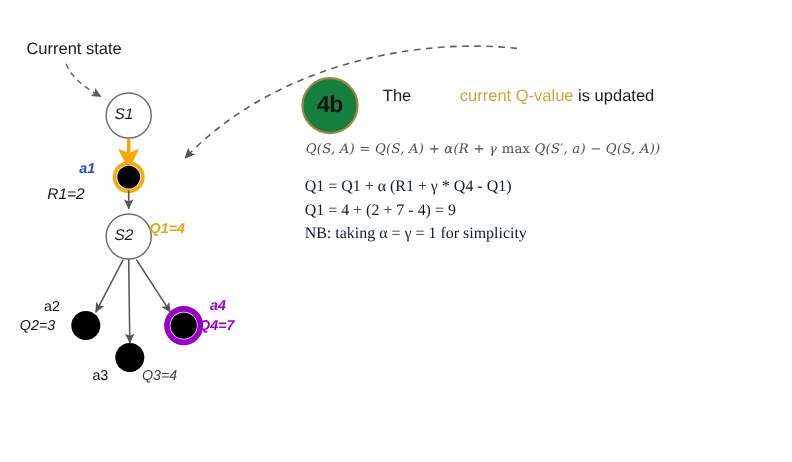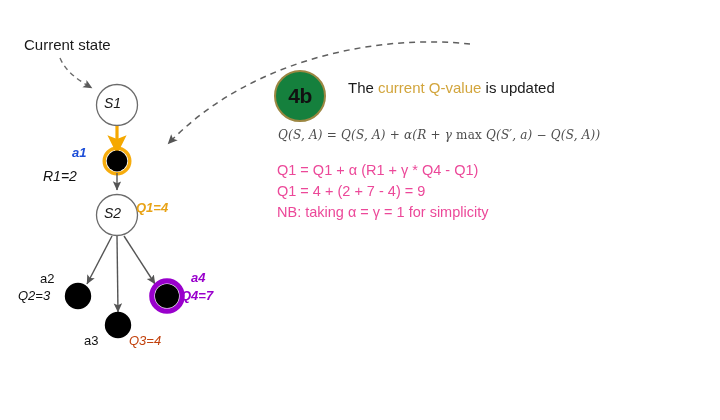--- a/index.html
+++ b/index.html
@@ -84,21 +84,21 @@
   .lbl-a3 {
     left: 84px; top: 333px;
     font-size: 13px;
     color: #111111;
     white-space: nowrap;
   }
   .lbl-q3 {
     left: 129px; top: 333px;
     font-size: 13px;
     font-style: italic;
-    color: #c2410c;
+    color: #404040;
     white-space: nowrap;
   }
   .lbl-a4 {
     left: 181px; top: 270px;
     font-size: 13px;
     font-style: italic;
     font-weight: bold;
     color: #9900CC;
     white-space: nowrap;
     margin-left: 10px;
@@ -129,41 +129,42 @@
     letter-spacing: -0.5px;
   }
 
   
   .caption {
     left: 348px; top: 79px;
     font-size: 15px;
     color: #1a1a1a;
     white-space: nowrap;
   }
-  .caption .hl { color: #D2A53C; }
+  .caption .hl { color: #D2A53C; margin-left: 40px; }
 
   
   .formula {
     left: 278px; top: 128px;
     font-family: "DejaVu Serif", "Liberation Serif", serif;
     font-size: 12px;
     font-style: italic;
     color: #4d4d4d;
     white-space: nowrap;
     letter-spacing: 0.2px;
   }
   .formula .up { font-style: normal; }
 
   
   .calc-lines {
     left: 277px; top: 160px;
     font-size: 14.5px;
     line-height: 21px;
-    color: #ec4899;
-    white-space: nowrap;
+    color: #0f172a;
+    white-space: nowrap;
+    font-family: Liberation Serif, serif;
   }
 </style>
 </head>
 <body>
 
 <svg id="canvas" viewBox="0 0 720 420">
   <defs>
     <marker id="arrow-gray" markerWidth="8" markerHeight="8" refX="6.2" refY="3" orient="auto">
       <path d="M0,0 L6.5,3 L0,6 L1.4,3 Z" fill="#555555"></path>
     </marker>

